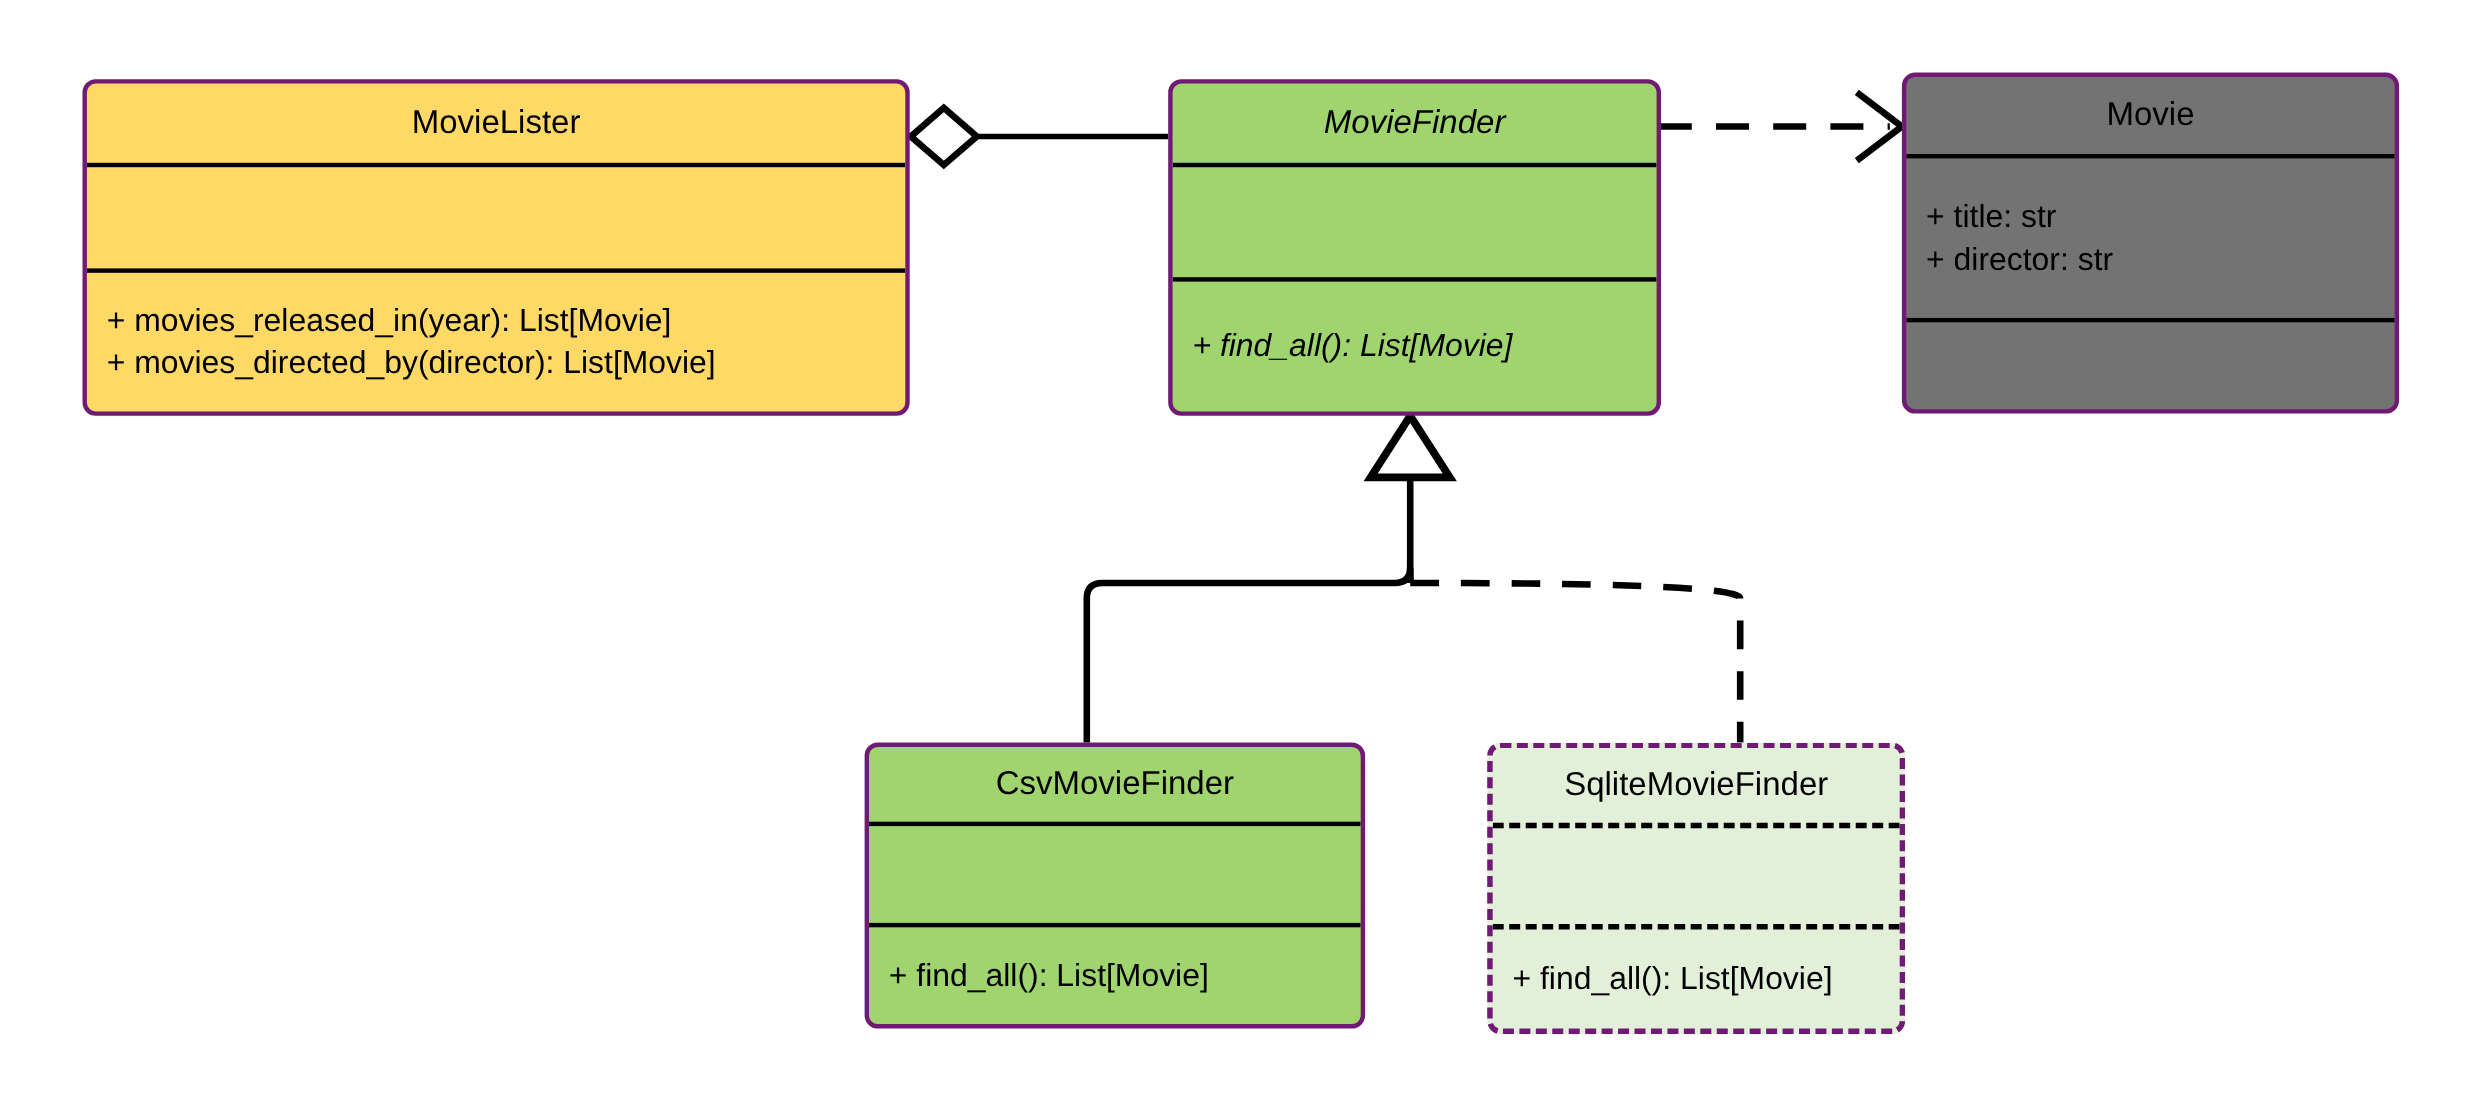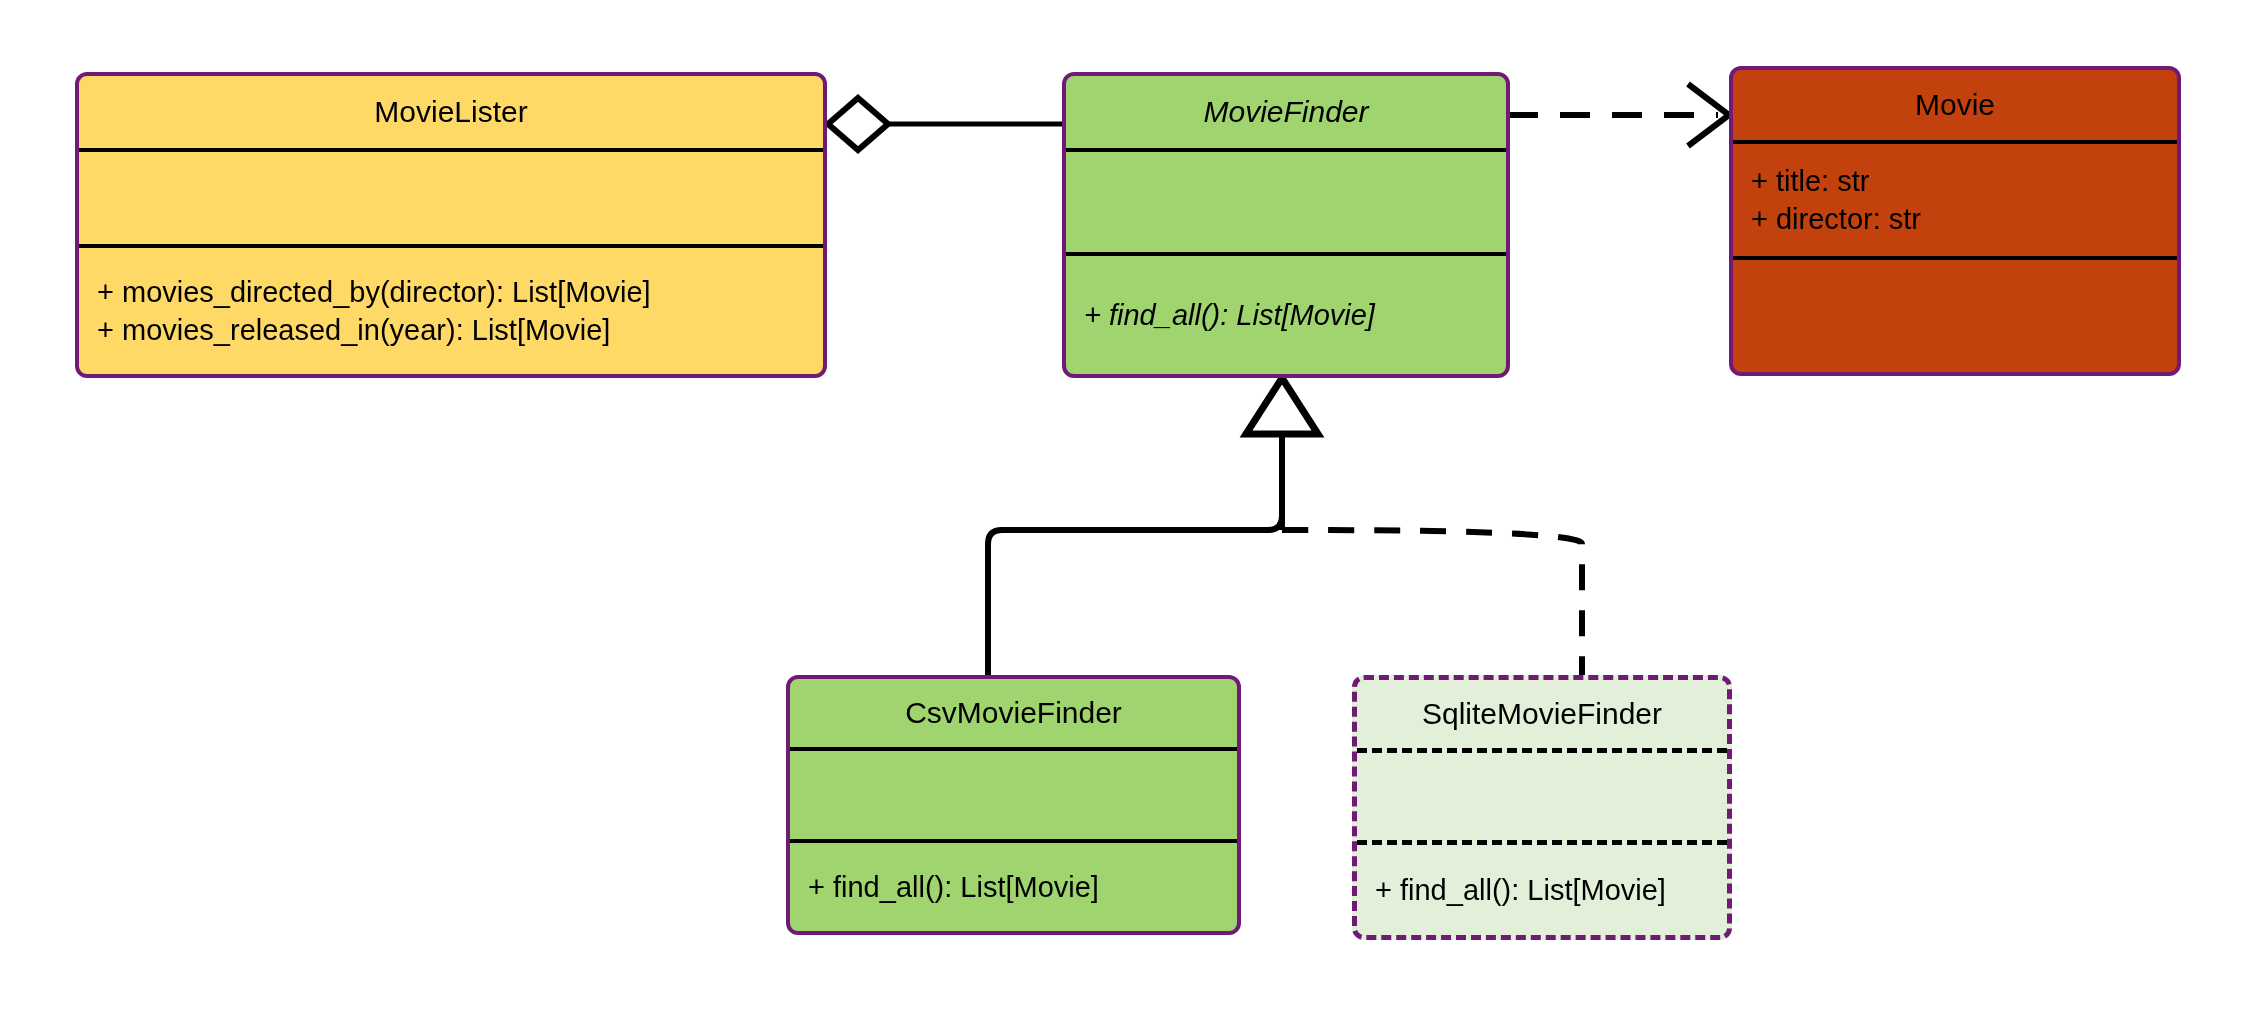--- a/index.html
+++ b/index.html
@@ -105,43 +105,43 @@
     </g>
   </svg>
 
   <div class="uml-class" id="movie-lister" style="left:75px; top:72px; width:752px; height:306px; background:#FFD966;">
     <div class="compartment" style="height:72px;">
       <div class="class-name">MovieLister</div>
     </div>
     <div class="compartment divider empty-compartment" style="height:96px;"></div>
     <div class="compartment divider" style="flex:1;">
       <div class="member-list">
+        <div class="member">+ movies_released_in(year): List[Movie]</div>
         <div class="member">+ movies_directed_by(director): List[Movie]</div>
-        <div class="member">+ movies_released_in(year): List[Movie]</div>
       </div>
     </div>
   </div>
 
   <div class="uml-class" id="movie-finder" style="left:1062px; top:72px; width:448px; height:306px; background:#9FD46E;font-style:italic;">
     <div class="compartment" style="height:72px;">
       <div class="class-name">MovieFinder</div>
     </div>
     <div class="compartment divider empty-compartment" style="height:104px;"></div>
     <div class="compartment divider" style="flex:1;">
       <div class="member-list">
         <div class="member">+ find_all(): List[Movie]</div>
       </div>
     </div>
   </div>
 
-  <div class="uml-class" id="movie" style="left:1729px; top:66px; width:452px; height:310px; background:#c2410c;justify-content:center;">
+  <div class="uml-class" id="movie" style="left:1729px; top:66px; width:452px; height:310px; background:#737373;justify-content:center;">
     <div class="compartment" style="height:70px;">
       <div class="class-name">Movie</div>
     </div>
-    <div class="compartment divider" style="height:116px;">
+    <div class="compartment divider" style="height:149px;">
       <div class="member-list">
         <div class="member">+ title: str</div>
         <div class="member">+ director: str</div>
       </div>
     </div>
     <div class="compartment divider empty-compartment" style="flex:1;"></div>
   </div>
 
   <div class="uml-class" id="csv-movie-finder" style="left:750px; top:675px; width:455px; height:260px; background:#9FD46E;margin-left:36px;">
     <div class="compartment" style="height:68px;">

